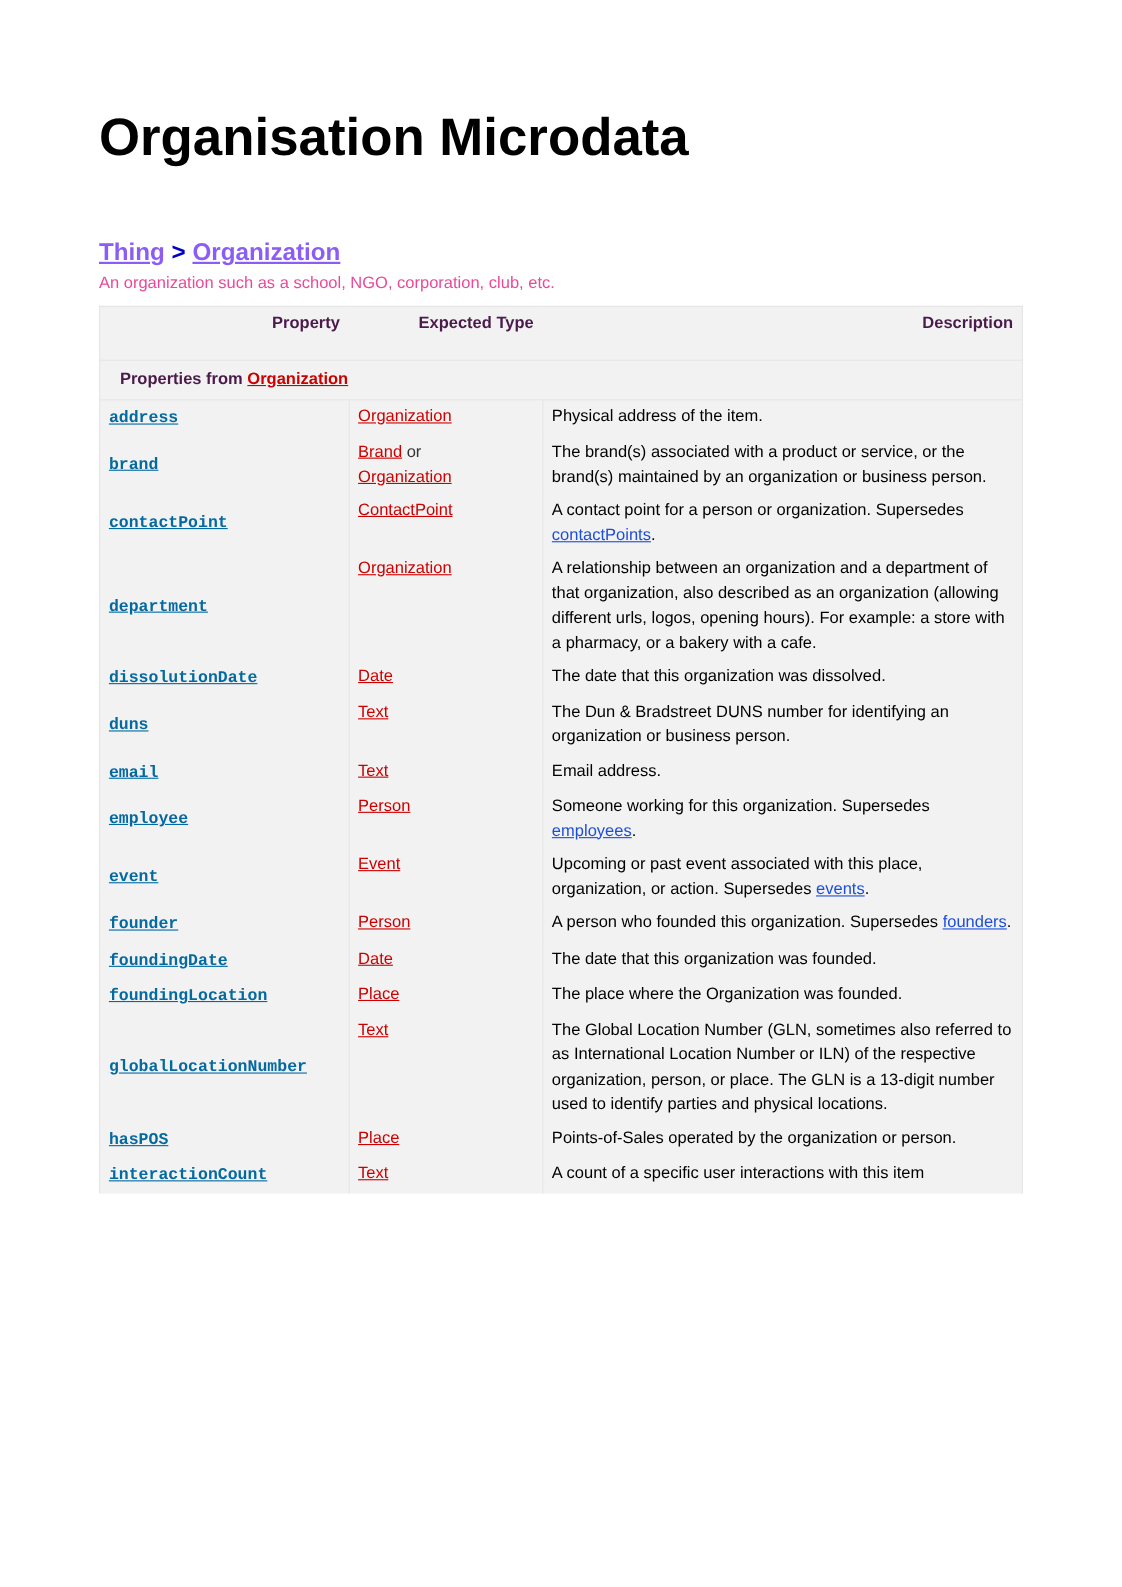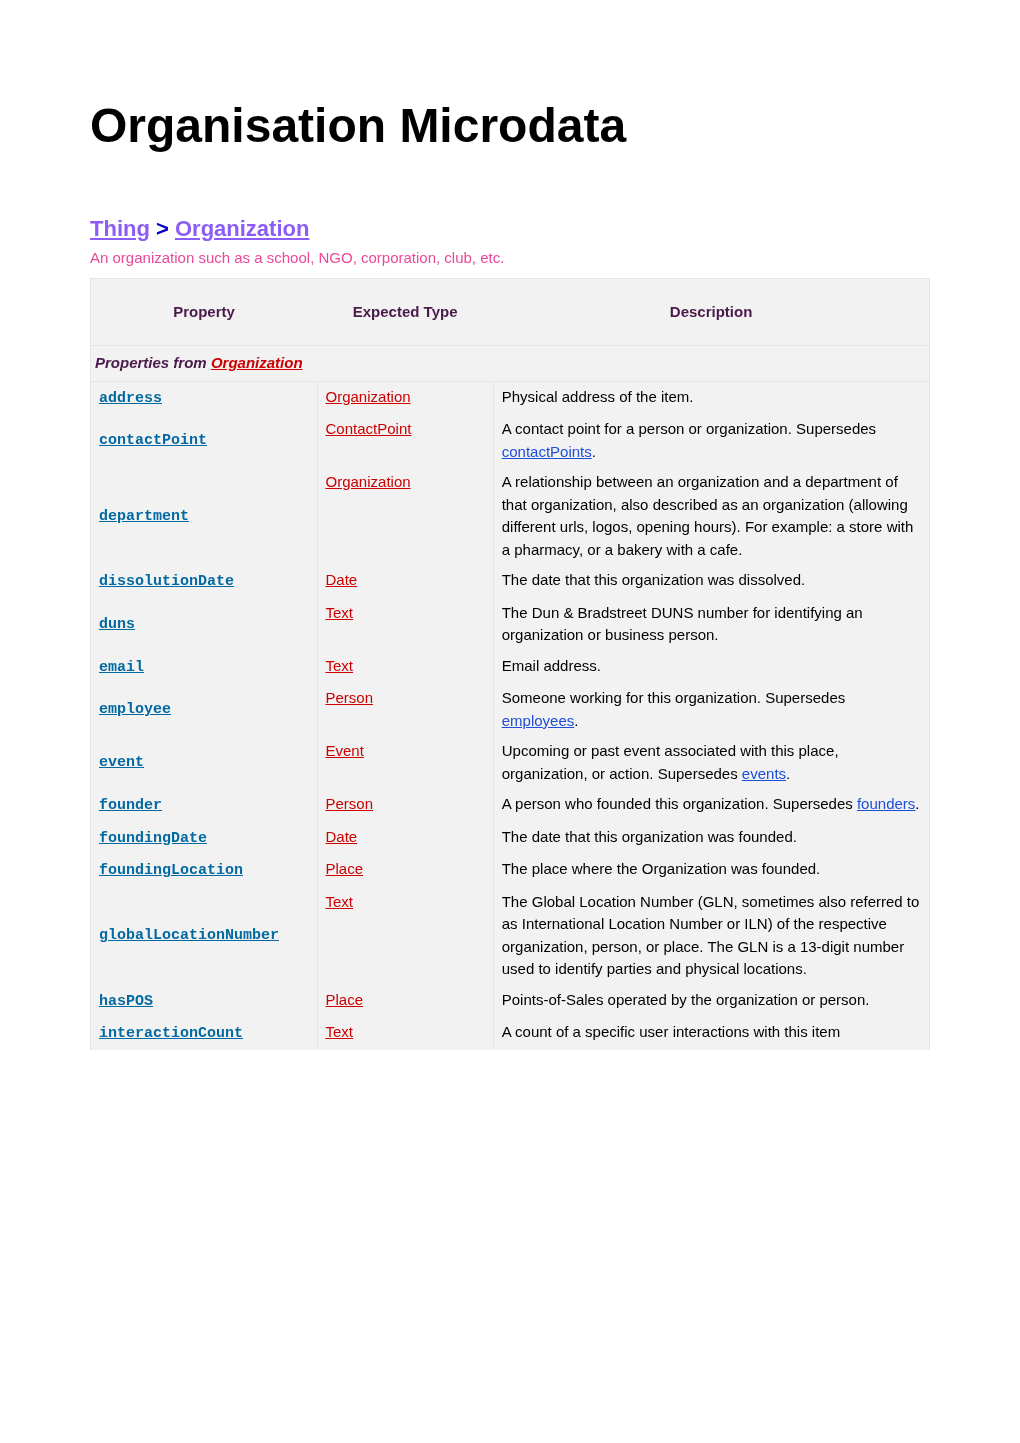--- a/index.html
+++ b/index.html
@@ -34,39 +34,38 @@
   .subtitle {
     margin: 0 0 8px 0;
     color: #ec4899;
   }
   table {
     width: 100%;
     border-collapse: collapse;
     background: #f2f2f2;
   }
   th {
-    text-align: center;
+    text-align: right;
     font-weight: bold;
     color: #4a1a4a;
-    padding: 22px 8px 22px 8px;
+    padding: 4px 8px 22px 8px;
     font-size: 15px;
     border: 1px solid #e5e5e5;
     border-left: none;
     border-right: none;
   }
   th:first-child { border-left: 1px solid #e5e5e5; }
   th:last-child { border-right: 1px solid #e5e5e5; }
   .section-row td {
     font-weight: bold;
     color: #4a1a4a;
-    padding: 6px 4px;
+    padding: 6px 18px;
     border: 1px solid #e5e5e5;
     border-right: none;
     border-left: none;
-    font-style: italic;
   }
   .section-row td:first-child { border-left: 1px solid #e5e5e5; }
   .section-row td:last-child { border-right: 1px solid #e5e5e5; }
   .section-row a {
     color: #cc0000;
     text-decoration: underline;
   }
   tbody tr.data-row td {
     vertical-align: top;
     padding: 4px 8px;
@@ -128,20 +127,25 @@
       <td colspan="3">
         <span>Properties from </span><a href="#">Organization</a>
       </td>
     </tr>
   <tr class="data-row">
         <td class="prop"><code><a href="#">address</a></code></td>
         <td class="type"><a href="#">Organization</a></td>
         <td class="desc">Physical address of the item.</td>
       </tr>
       <tr class="data-row">
+        <td class="prop"><code><a href="#">brand</a></code></td>
+        <td class="type"><a href="#">Brand</a><span class="or">  or </span><br><a href="#">Organization</a></td>
+        <td class="desc">The brand(s) associated with a product or service, or the brand(s) maintained by an organization or business person.</td>
+      </tr>
+      <tr class="data-row">
         <td class="prop"><code><a href="#">contactPoint</a></code></td>
         <td class="type"><a href="#">ContactPoint</a></td>
         <td class="desc">A contact point for a person or organization. Supersedes <a href="#">contactPoints</a>.</td>
       </tr>
       <tr class="data-row">
         <td class="prop"><code><a href="#">department</a></code></td>
         <td class="type"><a href="#">Organization</a></td>
         <td class="desc">A relationship between an organization and a department of that organization, also described as an organization (allowing different urls, logos, opening hours). For example: a store with a pharmacy, or a bakery with a cafe.</td>
       </tr>
       <tr class="data-row">

